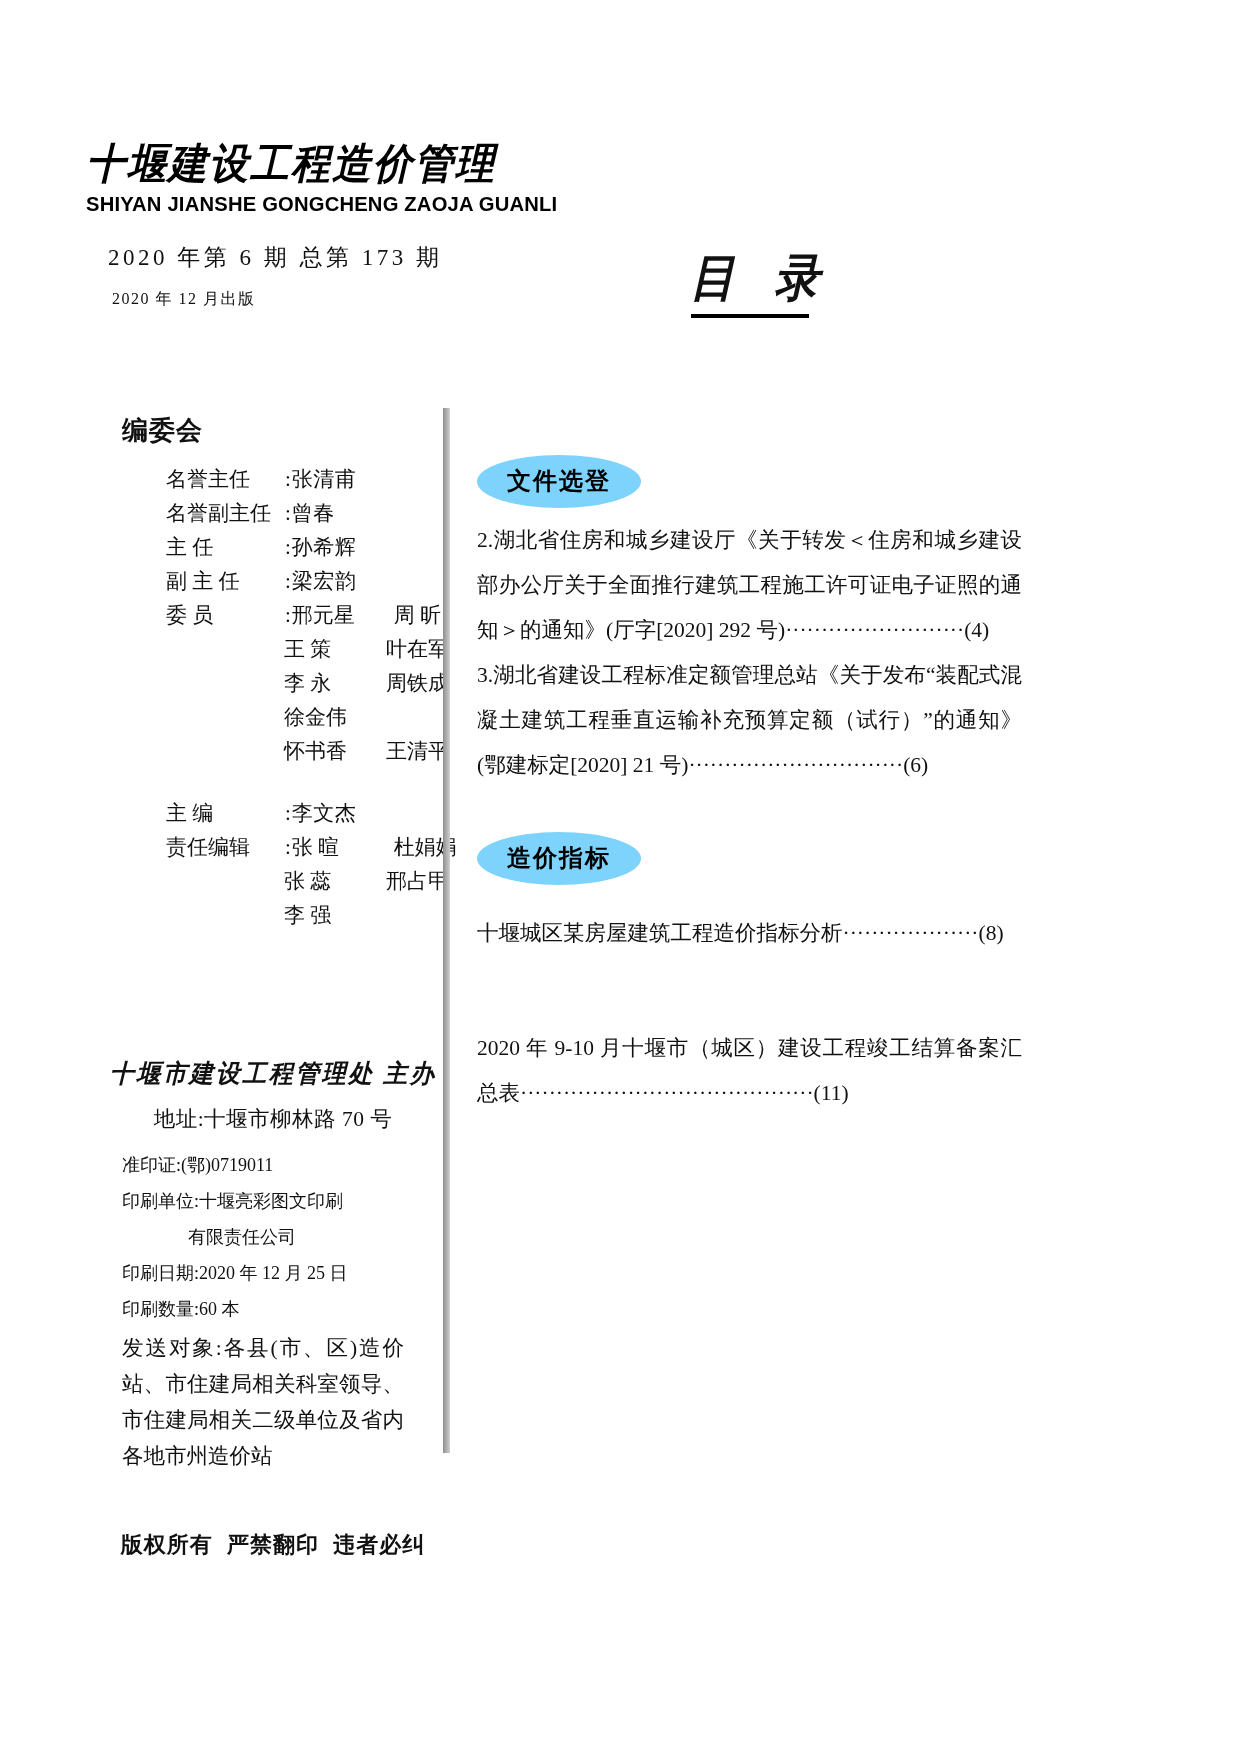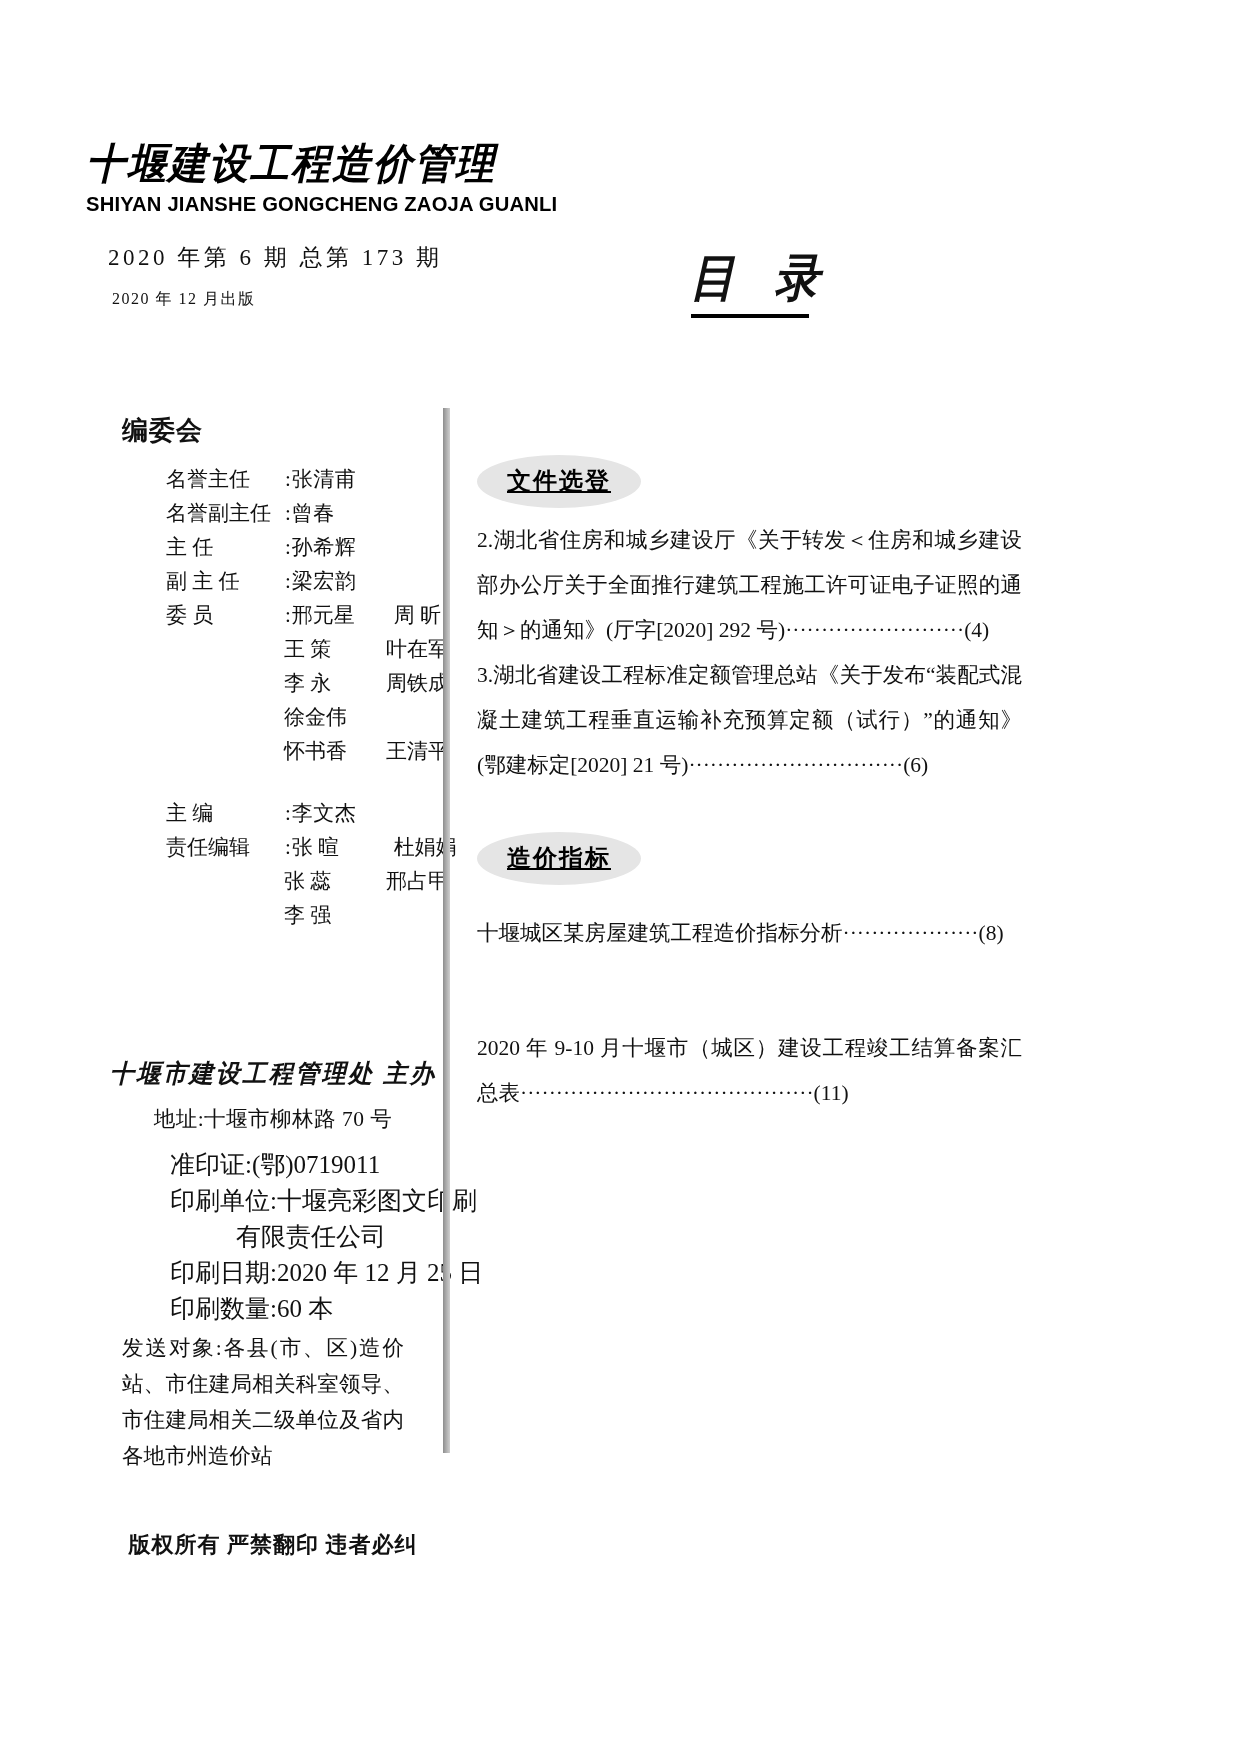--- a/index.html
+++ b/index.html
@@ -126,23 +126,22 @@
     margin-top: 14px;
     white-space: nowrap;
   }
 
   
   .imprint {
     position: absolute;
     left: 122px;
     top: 1147px;
     width: 340px;
-    font-size: 25px;
+    font-size: 18px;
     line-height: 36px;
-    margin-left: 48px;
   }
   .imprint div { white-space: nowrap; }
   .imprint .indent { padding-left: 66px; }
 
   .dist {
     position: absolute;
     left: 122px;
     top: 1330px;
     width: 282px;
     font-size: 21.5px;
@@ -150,21 +149,21 @@
     text-align: justify;
     text-justify: inter-ideograph;
   }
 
   .copyright {
     position: absolute;
     left: 88px;
     top: 1530px;
     width: 370px;
     text-align: center;
-    font-family: Liberation Serif, serif;
+    font-family: Liberation Mono, monospace;
     font-size: 22px;
     font-weight: 700;
     letter-spacing: 1px;
     white-space: nowrap;
   }
 
   
   .divider {
     position: absolute;
     left: 443px;
@@ -201,30 +200,29 @@
 
   .toc-body {
     position: absolute;
     left: 477px;
     top: 455px;
     width: 545px;
   }
 
   .section-pill {
     display: inline-block;
-    background: #e5e5e5;
+    background: #7dd3fc;
     border-radius: 50% / 50%;
     padding: 10px 30px 11px 30px;
     font-family: "Liberation Sans", "DejaVu Sans", sans-serif;
     font-size: 24px;
     font-weight: 700;
     letter-spacing: 2px;
     color: #000;
     white-space: nowrap;
-    text-decoration: underline;
   }
   .pill-wrap { margin-bottom: 10px; }
 
   .entry {
     font-size: 21.5px;
     line-height: 45px;
     text-align: justify;
     text-justify: inter-ideograph;
     margin: 0 0 0 0;
   }

